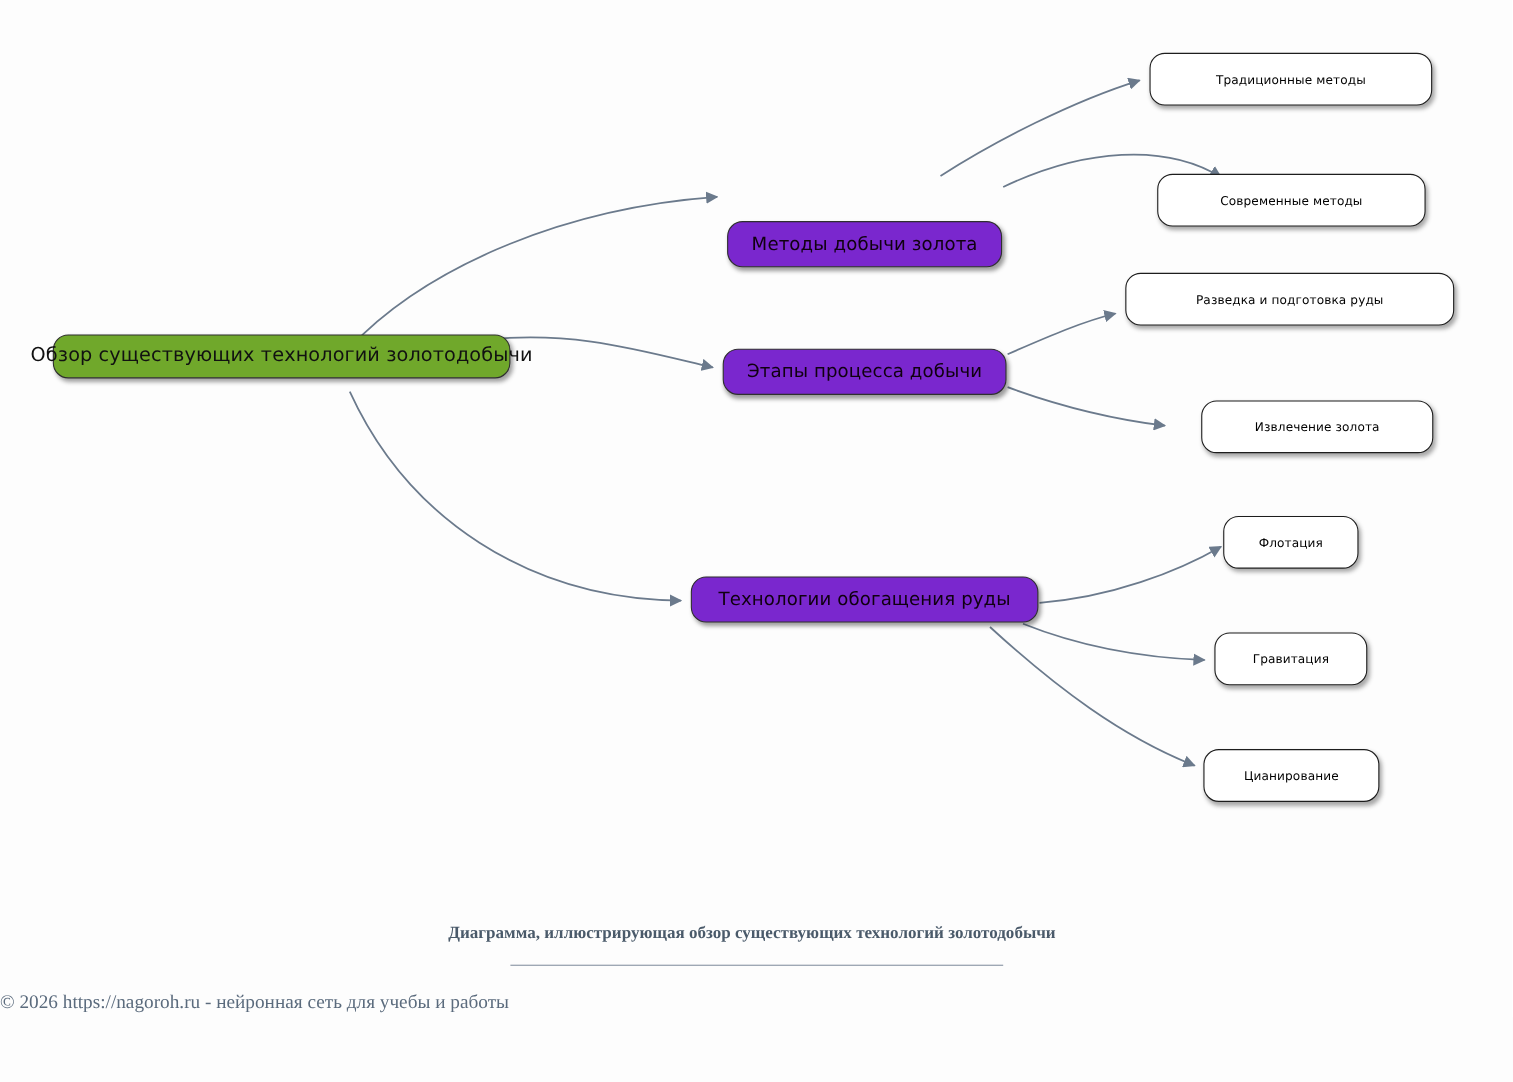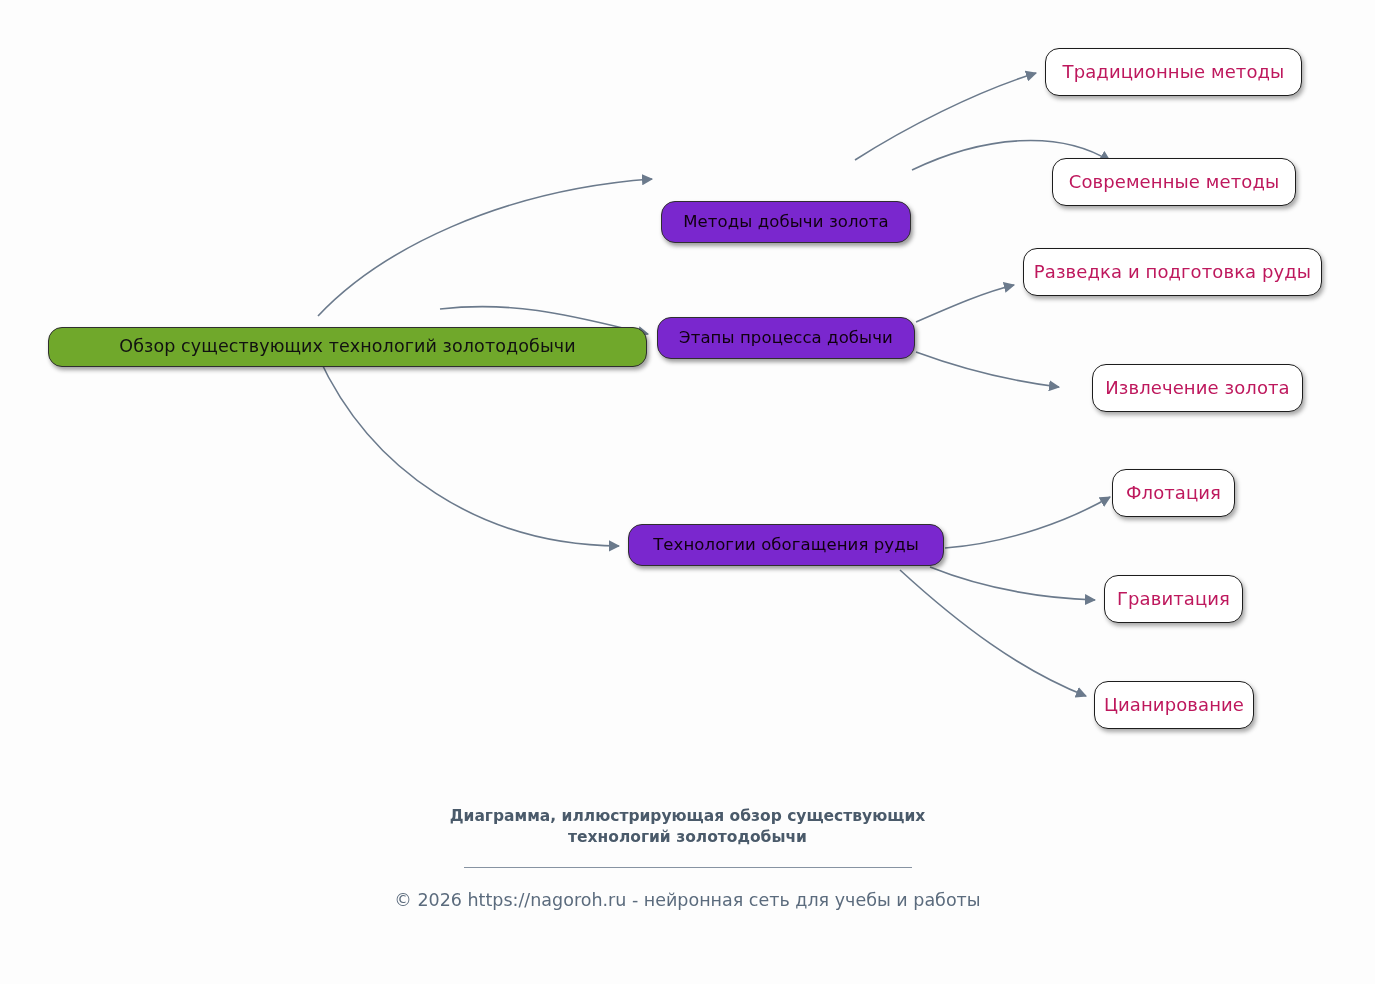--- a/index.html
+++ b/index.html
@@ -58,47 +58,48 @@
   .node.branch {
     background: #7a27ce;
     border: 1.4px solid #2f2f2f;
     color: #100010;
     font-size: 16.5px;
     box-shadow: 2px 3px 4px rgba(20,20,20,.42);
   }
   .node.leaf {
     background: #ffffff;
     border: 1.7px solid #1d1d1d;
-    color: #be185d;
-    font-size: 18px;
+    color: #000000;
+    font-size: 11px;
     box-shadow: 2px 3px 4px rgba(30,30,30,.38);
   }
 
   
-  #node-root      { left:48px;  top:327px; width:599px; height:40px;text-align:center; }
+  #node-root      { left:48px;  top:304px; width:416px; height:40px;text-align:center; }
   #node-b1        { left:661px; top:157px; width:250px; height:42px;margin-top:44px; }
   #node-b2        { left:657px; top:317px; width:258px; height:42px; }
   #node-b3        { left:628px; top:524px; width:316px; height:42px; }
 
   #node-l1        { left:1045px; top:48px;  width:257px; height:48px; }
   #node-l2        { left:1052px; top:158px; width:244px; height:48px; }
   #node-l3        { left:1023px; top:248px; width:299px; height:48px; }
   #node-l4        { left:1092px; top:364px; width:211px; height:48px; }
   #node-l5        { left:1112px; top:469px; width:123px; height:48px; }
   #node-l6        { left:1104px; top:575px; width:139px; height:48px; }
   #node-l7        { left:1094px; top:681px; width:160px; height:48px; }
 
   
   #footer {
     position: absolute;
     left: 0;
-    top: 806px;
+    top: 838px;
     width: 1375px;
-    text-align: center;
+    text-align: left;
     z-index: 2;
+    font-family: Liberation Serif, serif;
   }
   #caption {
     font-size: 15.5px;
     font-weight: bold;
     color: #4a5a6a;
     line-height: 1.38;
     max-width: 560px;
     margin: 0 auto;
   }
   #divider {

